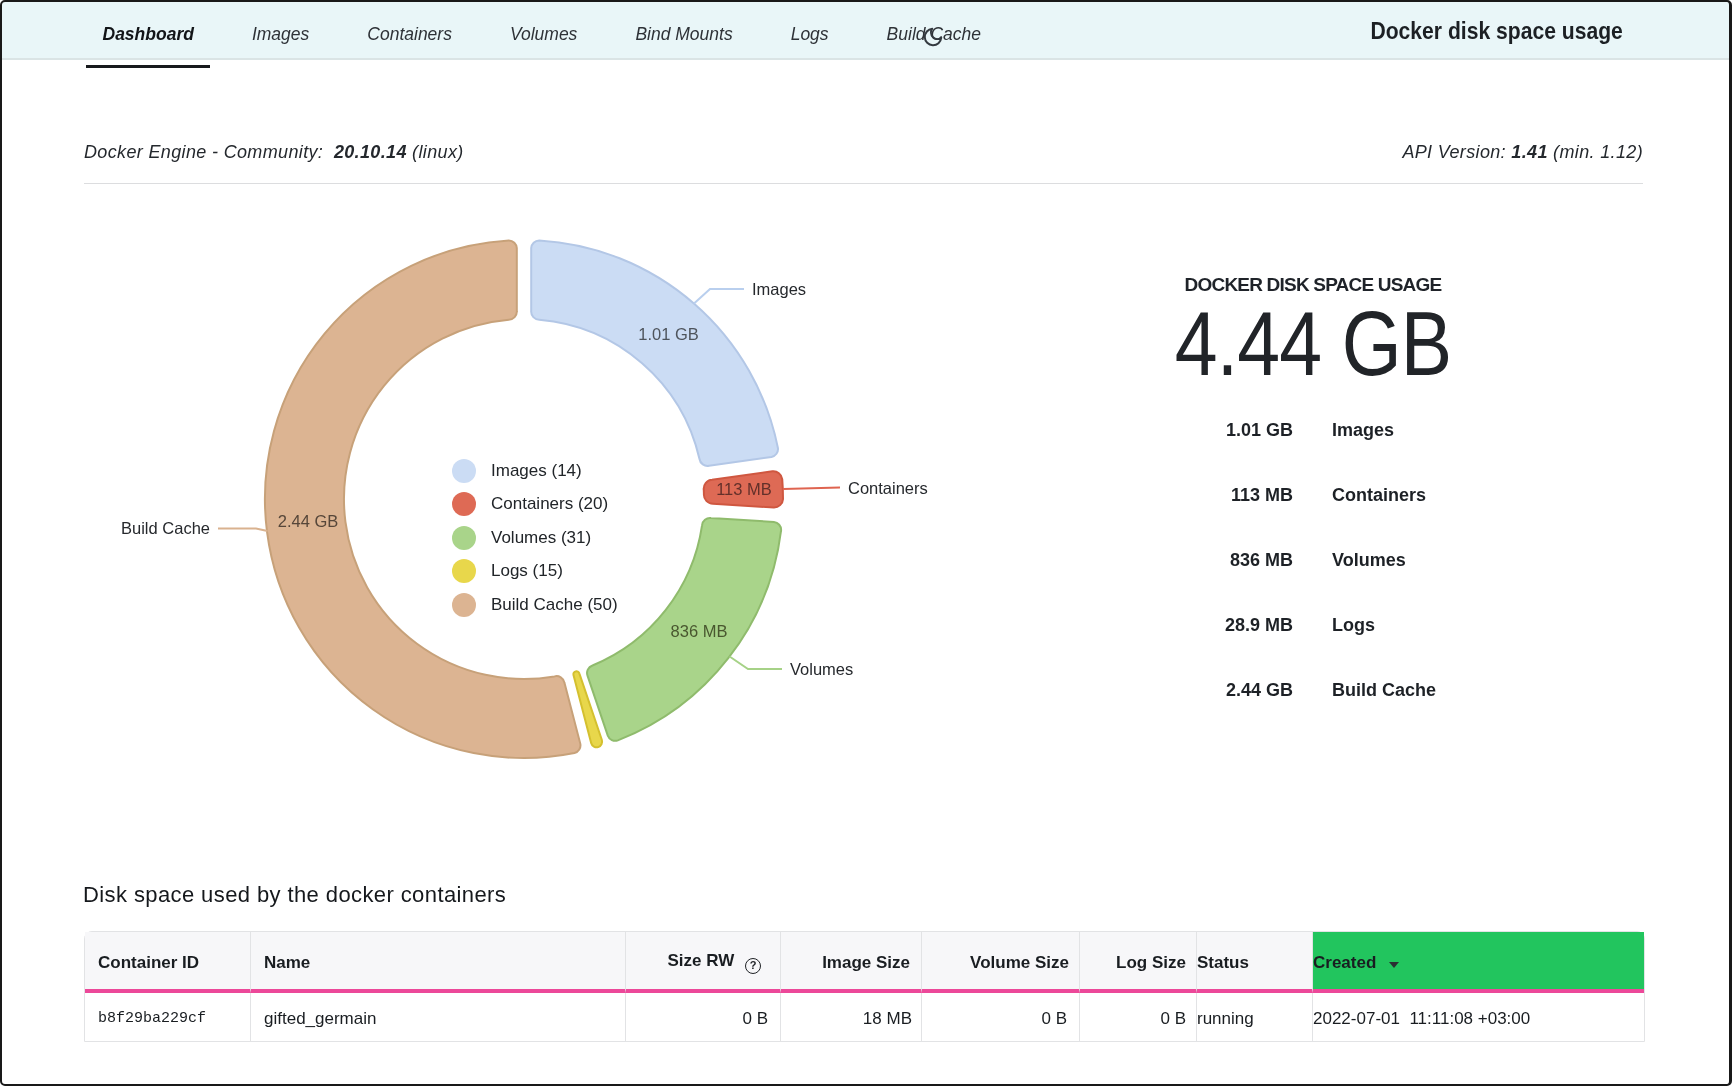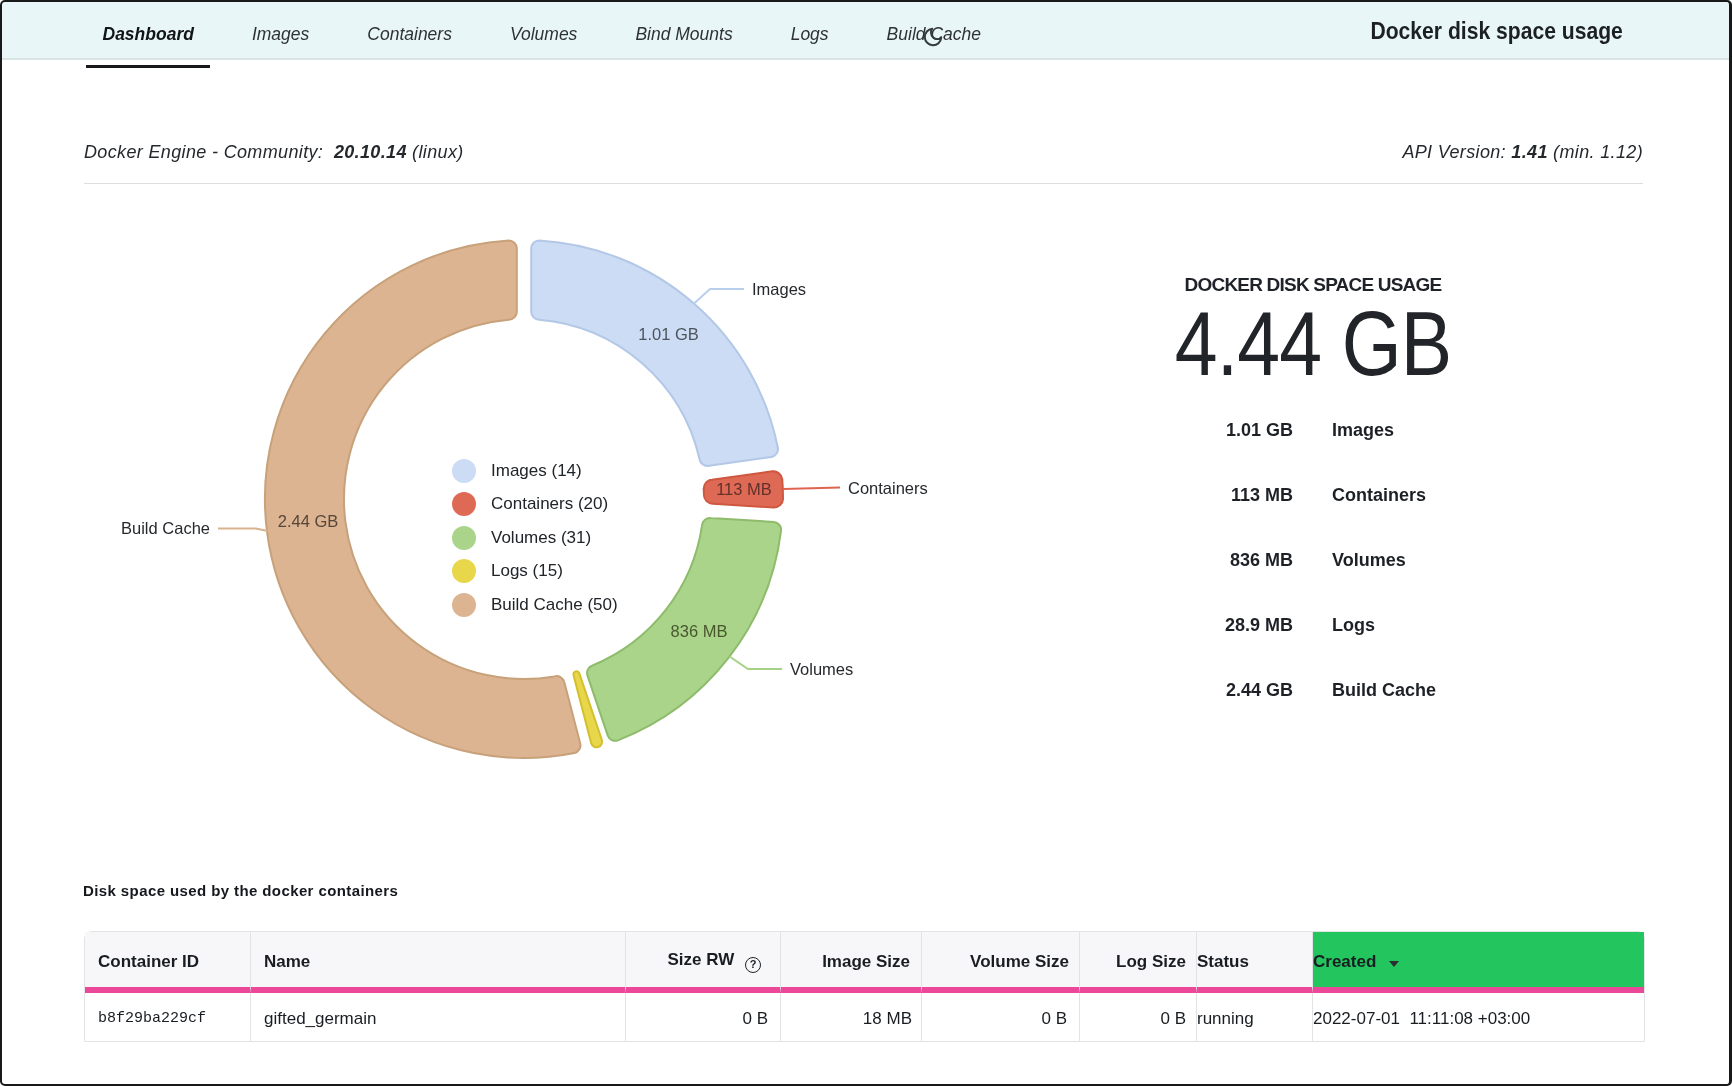--- a/index.html
+++ b/index.html
@@ -35,28 +35,28 @@
   #p-head { position:absolute; left:1113px; width:400px; top:274px; text-align:center;
             font-size:19px; font-weight:bold; letter-spacing:-0.8px; color:#1f2329; }
   #p-big { position:absolute; left:1063px; width:500px; top:299px; text-align:center;
            font-size:90px; line-height:1; color:#212428; letter-spacing:-1px; transform:scaleX(.855); transform-origin:50% 50%; }
   #p-rows { position:absolute; left:1063px; top:419px; }
   .prow { display:flex; height:22px; align-items:center; margin-bottom:43px; font-size:18px;
           font-weight:bold; color:#1d2126; }
   .prow .v { width:230px; text-align:right; }
   .prow .l { margin-left:39px; }
   
-  #tbl-h { position:absolute; left:83px; top:882px; font-size:15px; font-weight:bold; letter-spacing:0.4px; color:#15181c; }
+  #tbl-h { position:absolute; left:83px; top:882px; font-size:22px; font-weight:normal; letter-spacing:0.4px; color:#15181c; }
   #tblwrap { position:absolute; left:84px; top:931px; width:1559px; }
   table { border-collapse:separate; border-spacing:0; width:1559px; table-layout:fixed;
           border:1px solid #e2e3e5; border-radius:8px 8px 0 0; font-size:17px; color:#191d21; }
   th, td { border-left:1px solid #e2e3e5; overflow:hidden; white-space:nowrap; }
   th:first-child, td:first-child { border-left:none; }
   thead th { height:61px; background:#f7f7f9; font-size:17px; font-weight:bold;
-             border-bottom:6px solid #ec4899; padding-top:4px; }
+             border-bottom:4px solid #ec4899; padding-top:4px; }
   thead th.created { background:#22c55e; }
   tbody td { height:48px; border-bottom:1px solid #e8e9eb; padding-top:3px; }
   tbody tr:last-child td { border-bottom:none; }
   .al { text-align:left; padding-left:13px; }
   .ar { text-align:right; padding-right:12px; }
   .ac { text-align:left; }
   .mono { font-family:"Liberation Mono", monospace; font-size:15px; }
   .qm { display:inline-block; width:16px; height:16px; border:1.8px solid #202327; border-radius:50%;
         font-size:11px; font-weight:bold; text-align:center; line-height:12.5px; color:#202327;
         vertical-align:-2.5px; margin-left:6px; }

